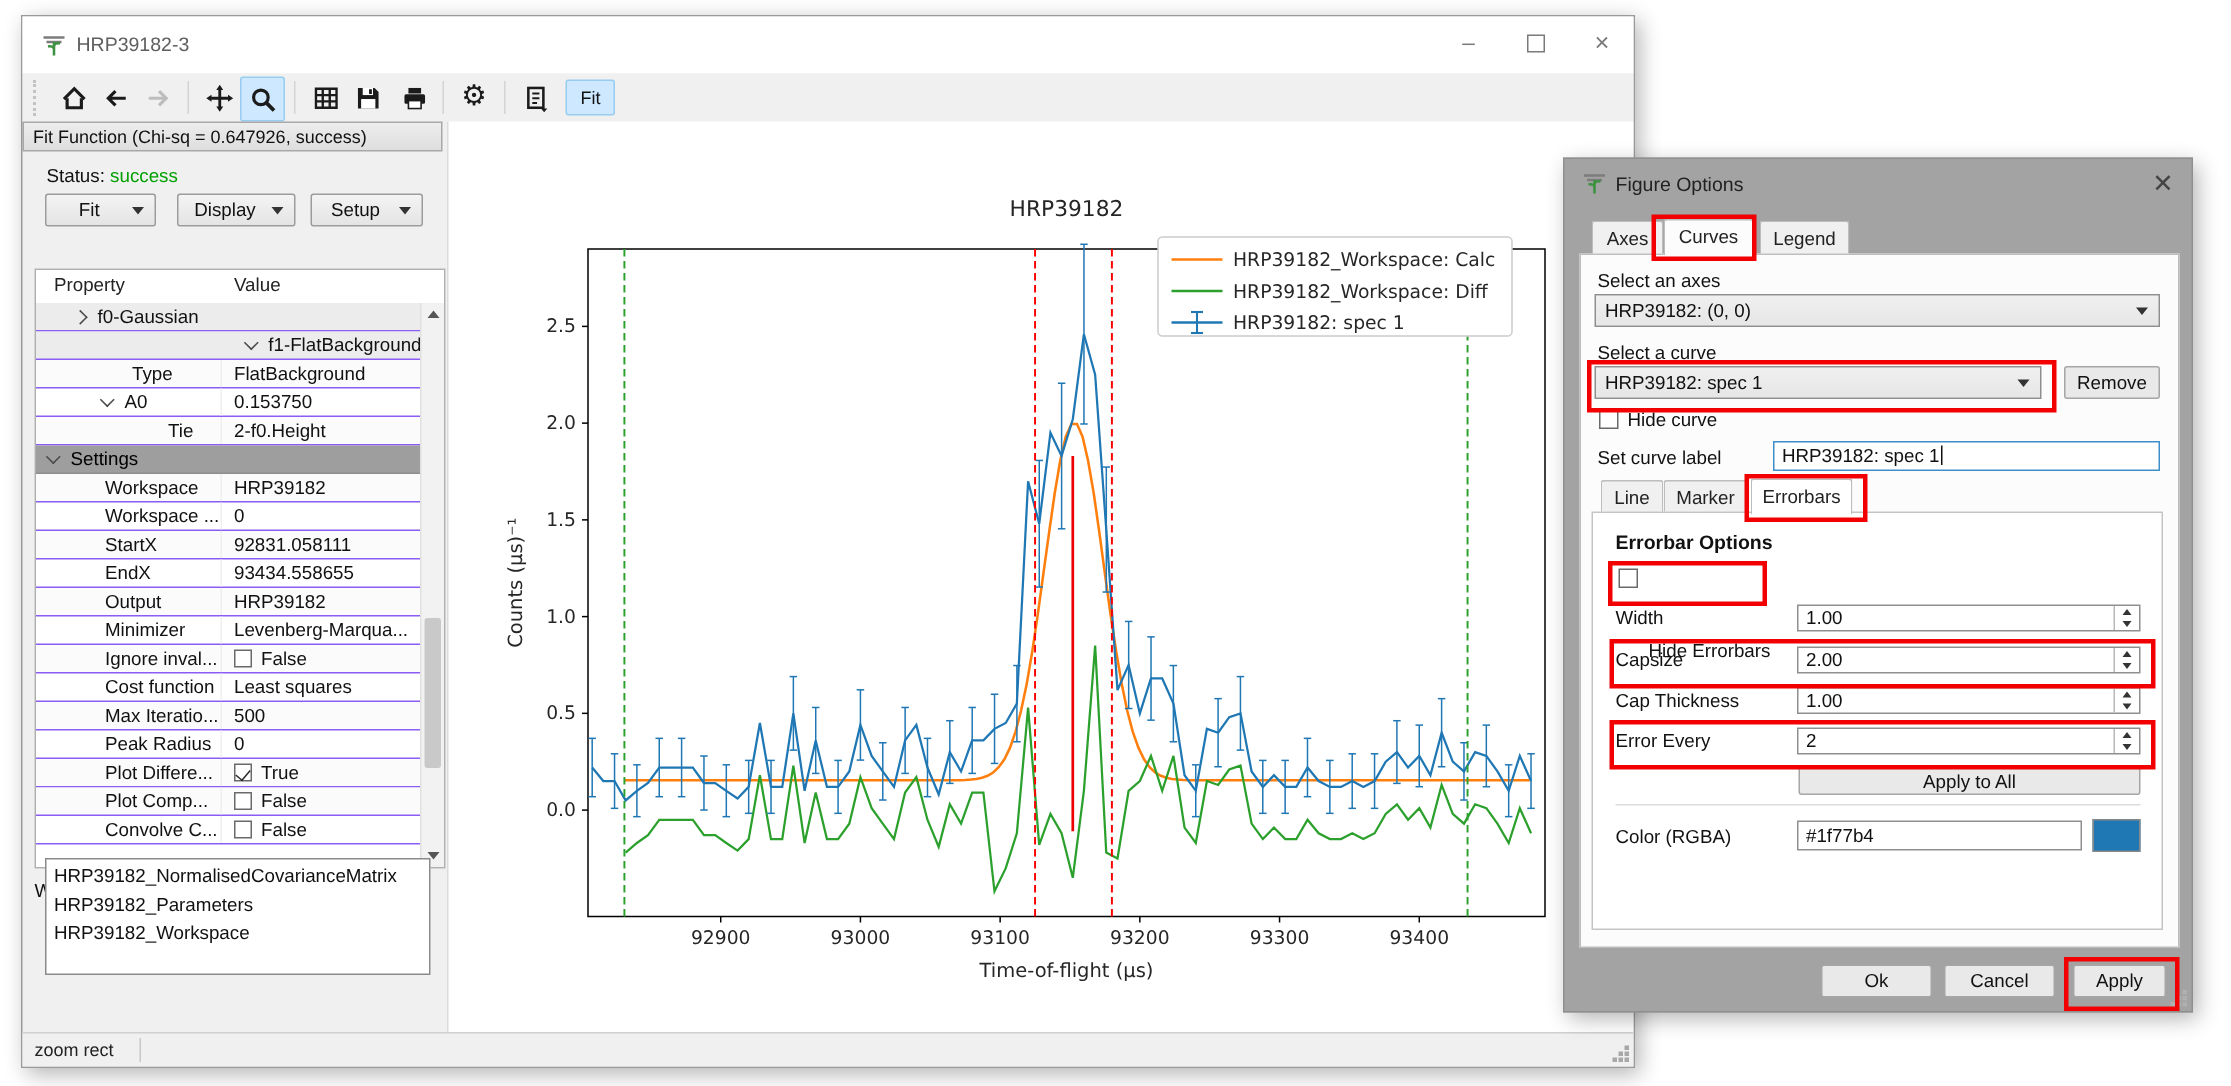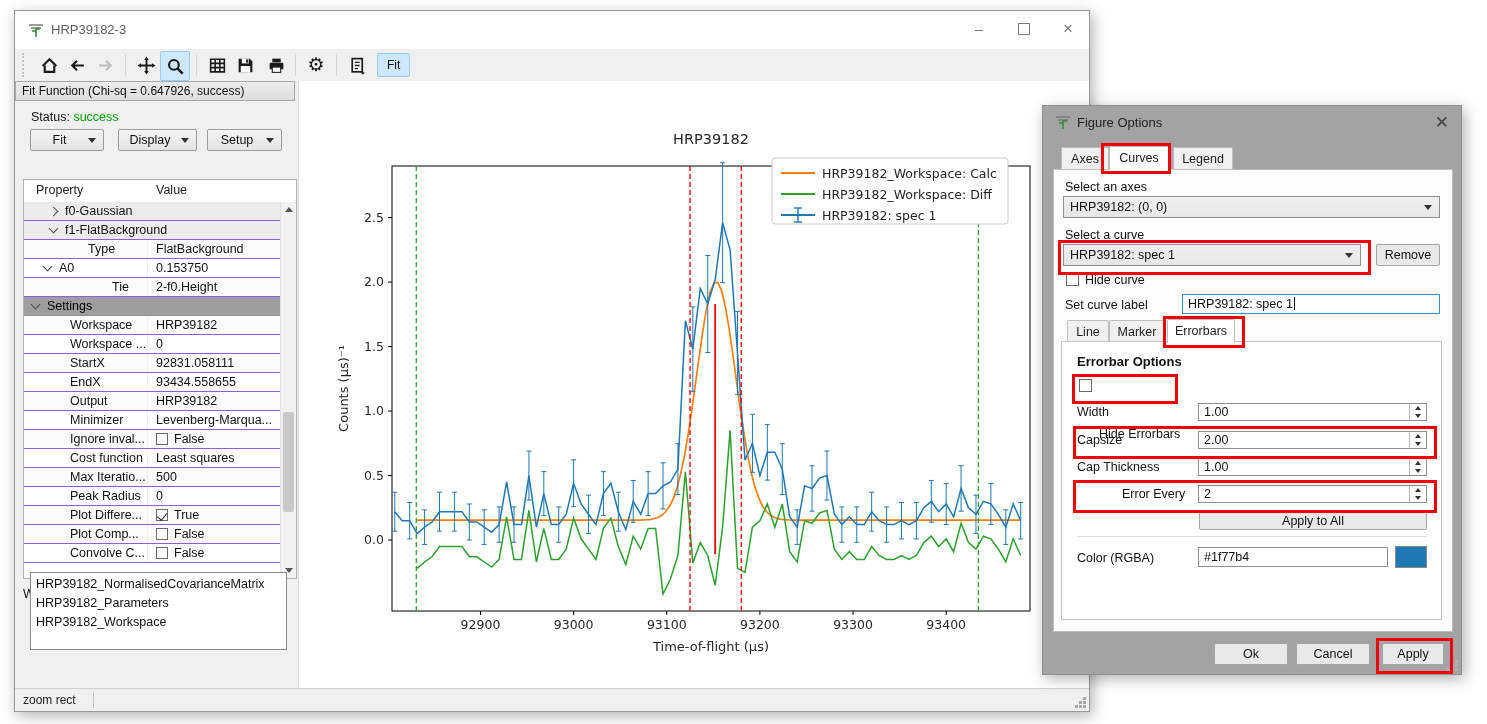--- a/index.html
+++ b/index.html
@@ -204,35 +204,35 @@
       <span class="c2">Value</span>
     </div>
     <div class="pg-rows">
         <div class="pg-row pg-parent even">
           <div class="pg-name" style="padding-left: 26px;">
             <span class="chev right"></span>
             <span>f0-Gaussian</span>
           </div>
         </div>
         <div class="pg-row pg-parent">
-          <div class="pg-name" style="padding-left: 26px;">
+          <div class="pg-name" style="padding-left: 26px; justify-content: flex-end;">
             <span class="chev down"></span>
             <span>f1-FlatBackground</span>
           </div>
         </div>
         <div class="pg-row even">
           <div class="pg-name" style="padding-left: 64px;">
             <span>Type</span>
           </div>
           <div class="pg-value">
             <span>FlatBackground</span>
           </div>
         </div>
         <div class="pg-row">
-          <div class="pg-name" style="padding-left: 20px;">
+          <div class="pg-name" style="padding-left: 44px;">
             <span class="chev down"></span>
             <span>A0</span>
           </div>
           <div class="pg-value">
             <span>0.153750</span>
           </div>
         </div>
         <div class="pg-row even">
           <div class="pg-name" style="padding-left: 88px;">
             <span>Tie</span>
@@ -647,21 +647,21 @@
     <span class="arrows">
         <span class="a" style="top:0;">
           <span class="tri-u"></span>
         </span>
         <span class="a" style="bottom:0;">
           <span class="tri-d"></span>
         </span>
       </span>
   </div>
 
-  <span class="lbl" style="left:51px;top:381px;padding-left:28px;">Error Every</span>
+  <span class="lbl" style="left:34px;top:381px;">Error Every</span>
   <div class="spin" style="left:155px;top:379px;width:229px;">
     <span>2</span>
     <span class="arrows">
         <span class="a" style="top:0;">
           <span class="tri-u"></span>
         </span>
         <span class="a" style="bottom:0;">
           <span class="tri-d"></span>
         </span>
       </span>

